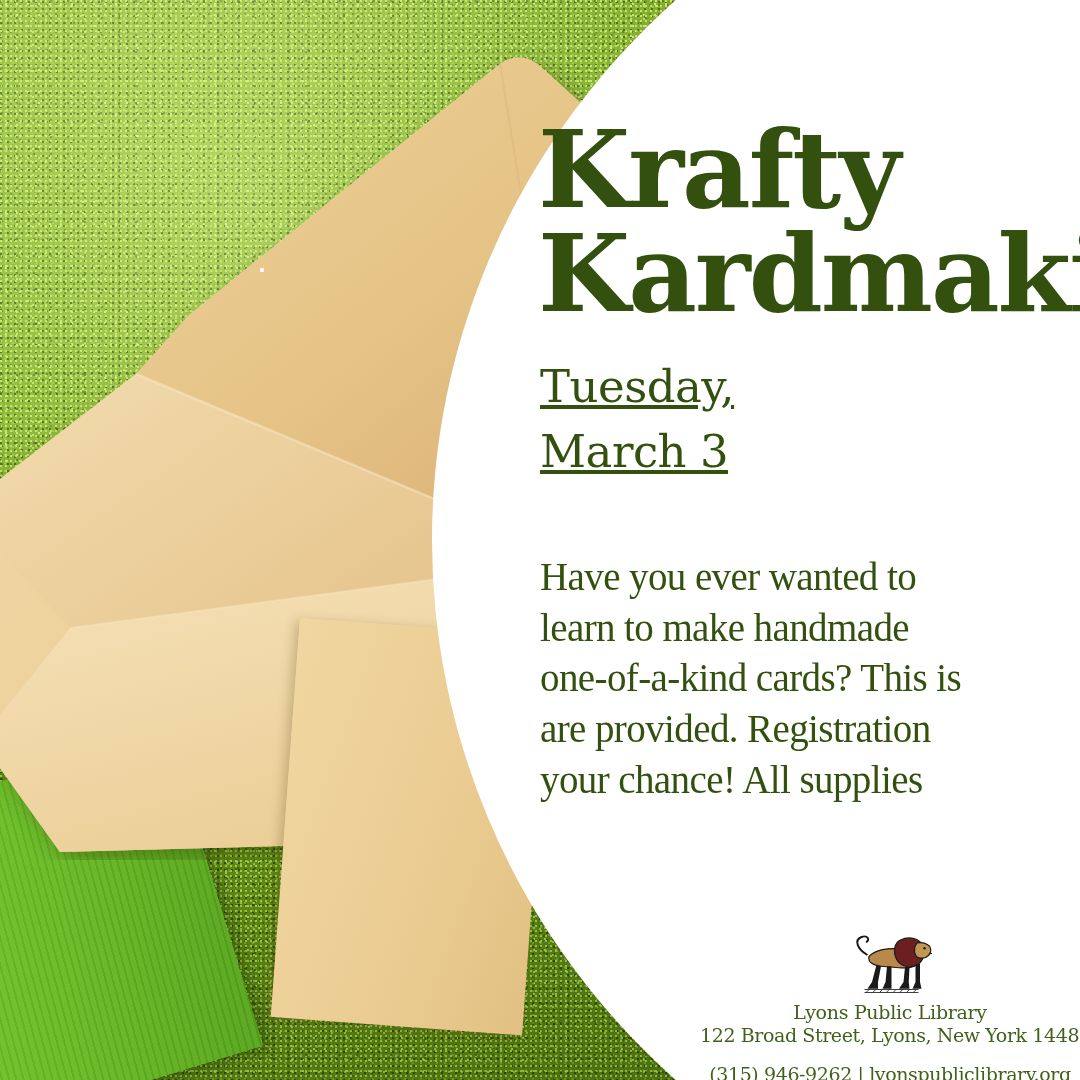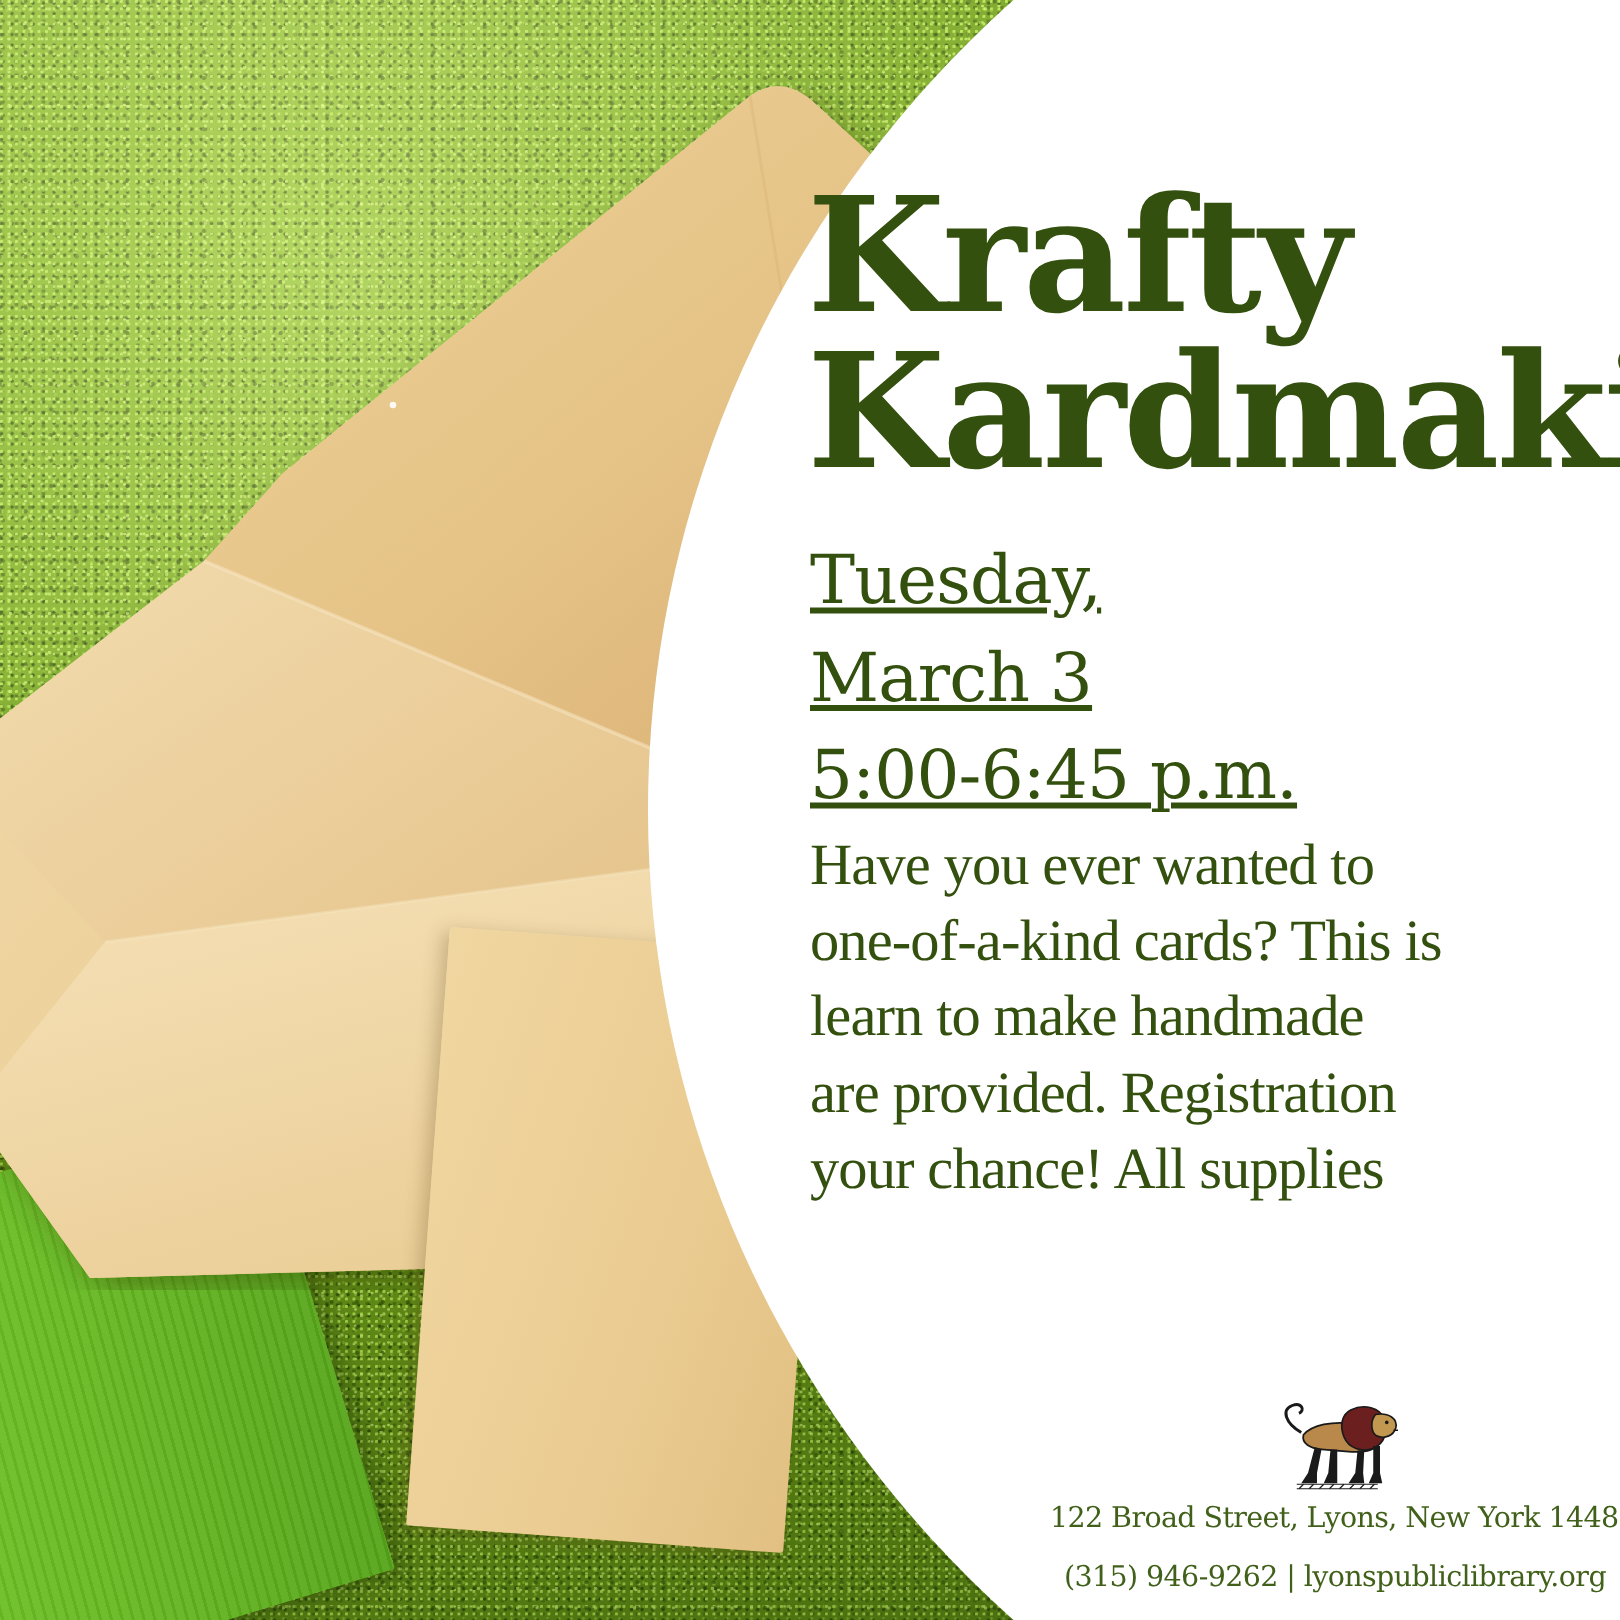--- a/index.html
+++ b/index.html
@@ -258,27 +258,26 @@
   <div class="content">
 
     <div class="title">
       <span class="ln">Krafty</span>
       <span class="ln">Kardmaking</span>
     </div>
 
     <div class="datelines">
       <span class="dl">Tuesday,</span>
       <span class="dl">March 3</span>
-      <span class="dl">5:00-6:45 p.m.</span>
     </div>
 
     <div class="body-copy">
       <span class="bl">Have you ever wanted to</span>
+      <span class="bl">learn to make handmade</span>
       <span class="bl">one-of-a-kind cards? This is</span>
-      <span class="bl">learn to make handmade</span>
       <span class="bl">are provided. Registration</span>
       <span class="bl">your chance!  All supplies</span>
     </div>
   </div>
 
   <div class="footer">
 
     <svg class="logo-lion" viewBox="0 0 120 96">
 
       <g stroke="#1a1a1a" stroke-width="1.1">
@@ -306,17 +305,18 @@
                C 92,40 91,30 96,24 Z" fill="#c2974f" stroke="#1a1a1a" stroke-width="1.5"></path>
       <circle cx="106" cy="31" r="1.6" fill="#1a1a1a"></circle>
       <path d="M 112,38 L 116,38" stroke="#1a1a1a" stroke-width="1.4"></path>
 
       <path d="M 42,53 L 36,76 L 30,85 L 44,85 L 44,76 L 48,55 Z" fill="#1a1a1a"></path>
       <path d="M 56,55 L 54,76 L 50,85 L 62,85 L 62,76 L 62,55 Z" fill="#1a1a1a"></path>
       <path d="M 80,56 L 78,76 L 72,85 L 86,85 L 85,76 L 86,56 Z" fill="#1a1a1a"></path>
       <path d="M 94,52 L 94,76 L 90,85 L 102,85 L 100,76 L 100,52 Z" fill="#1a1a1a"></path>
     </svg>
 
+    <span class="footer-line f1">Lyons Public Library</span>
     <span class="footer-line f2">122 Broad Street, Lyons, New York 14489</span>
     <span class="footer-line f3">(315) 946-9262  |   lyonspubliclibrary.org</span>
   </div>
 
 </div>
 
 </body></html>

